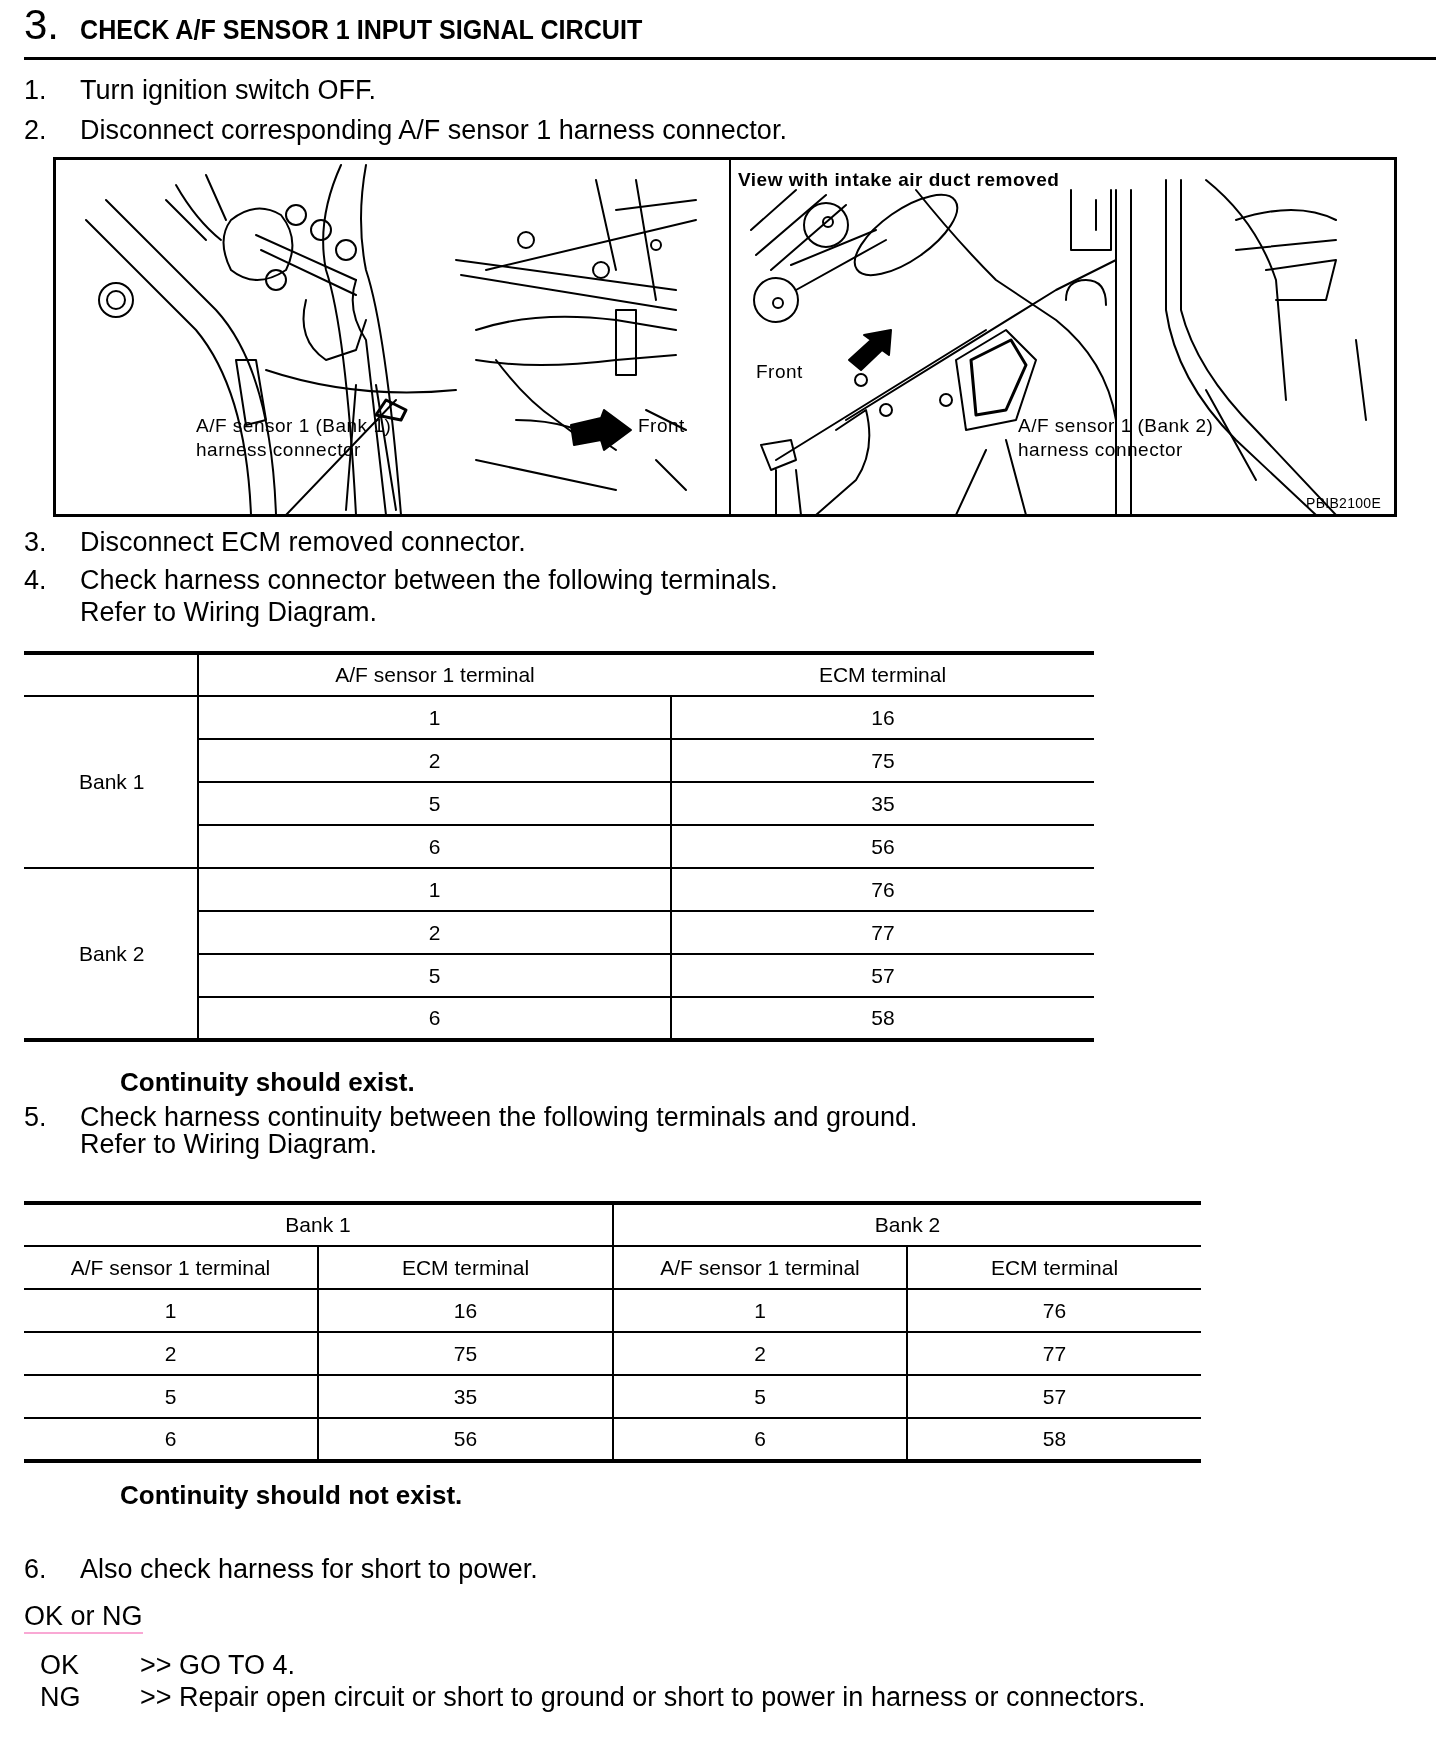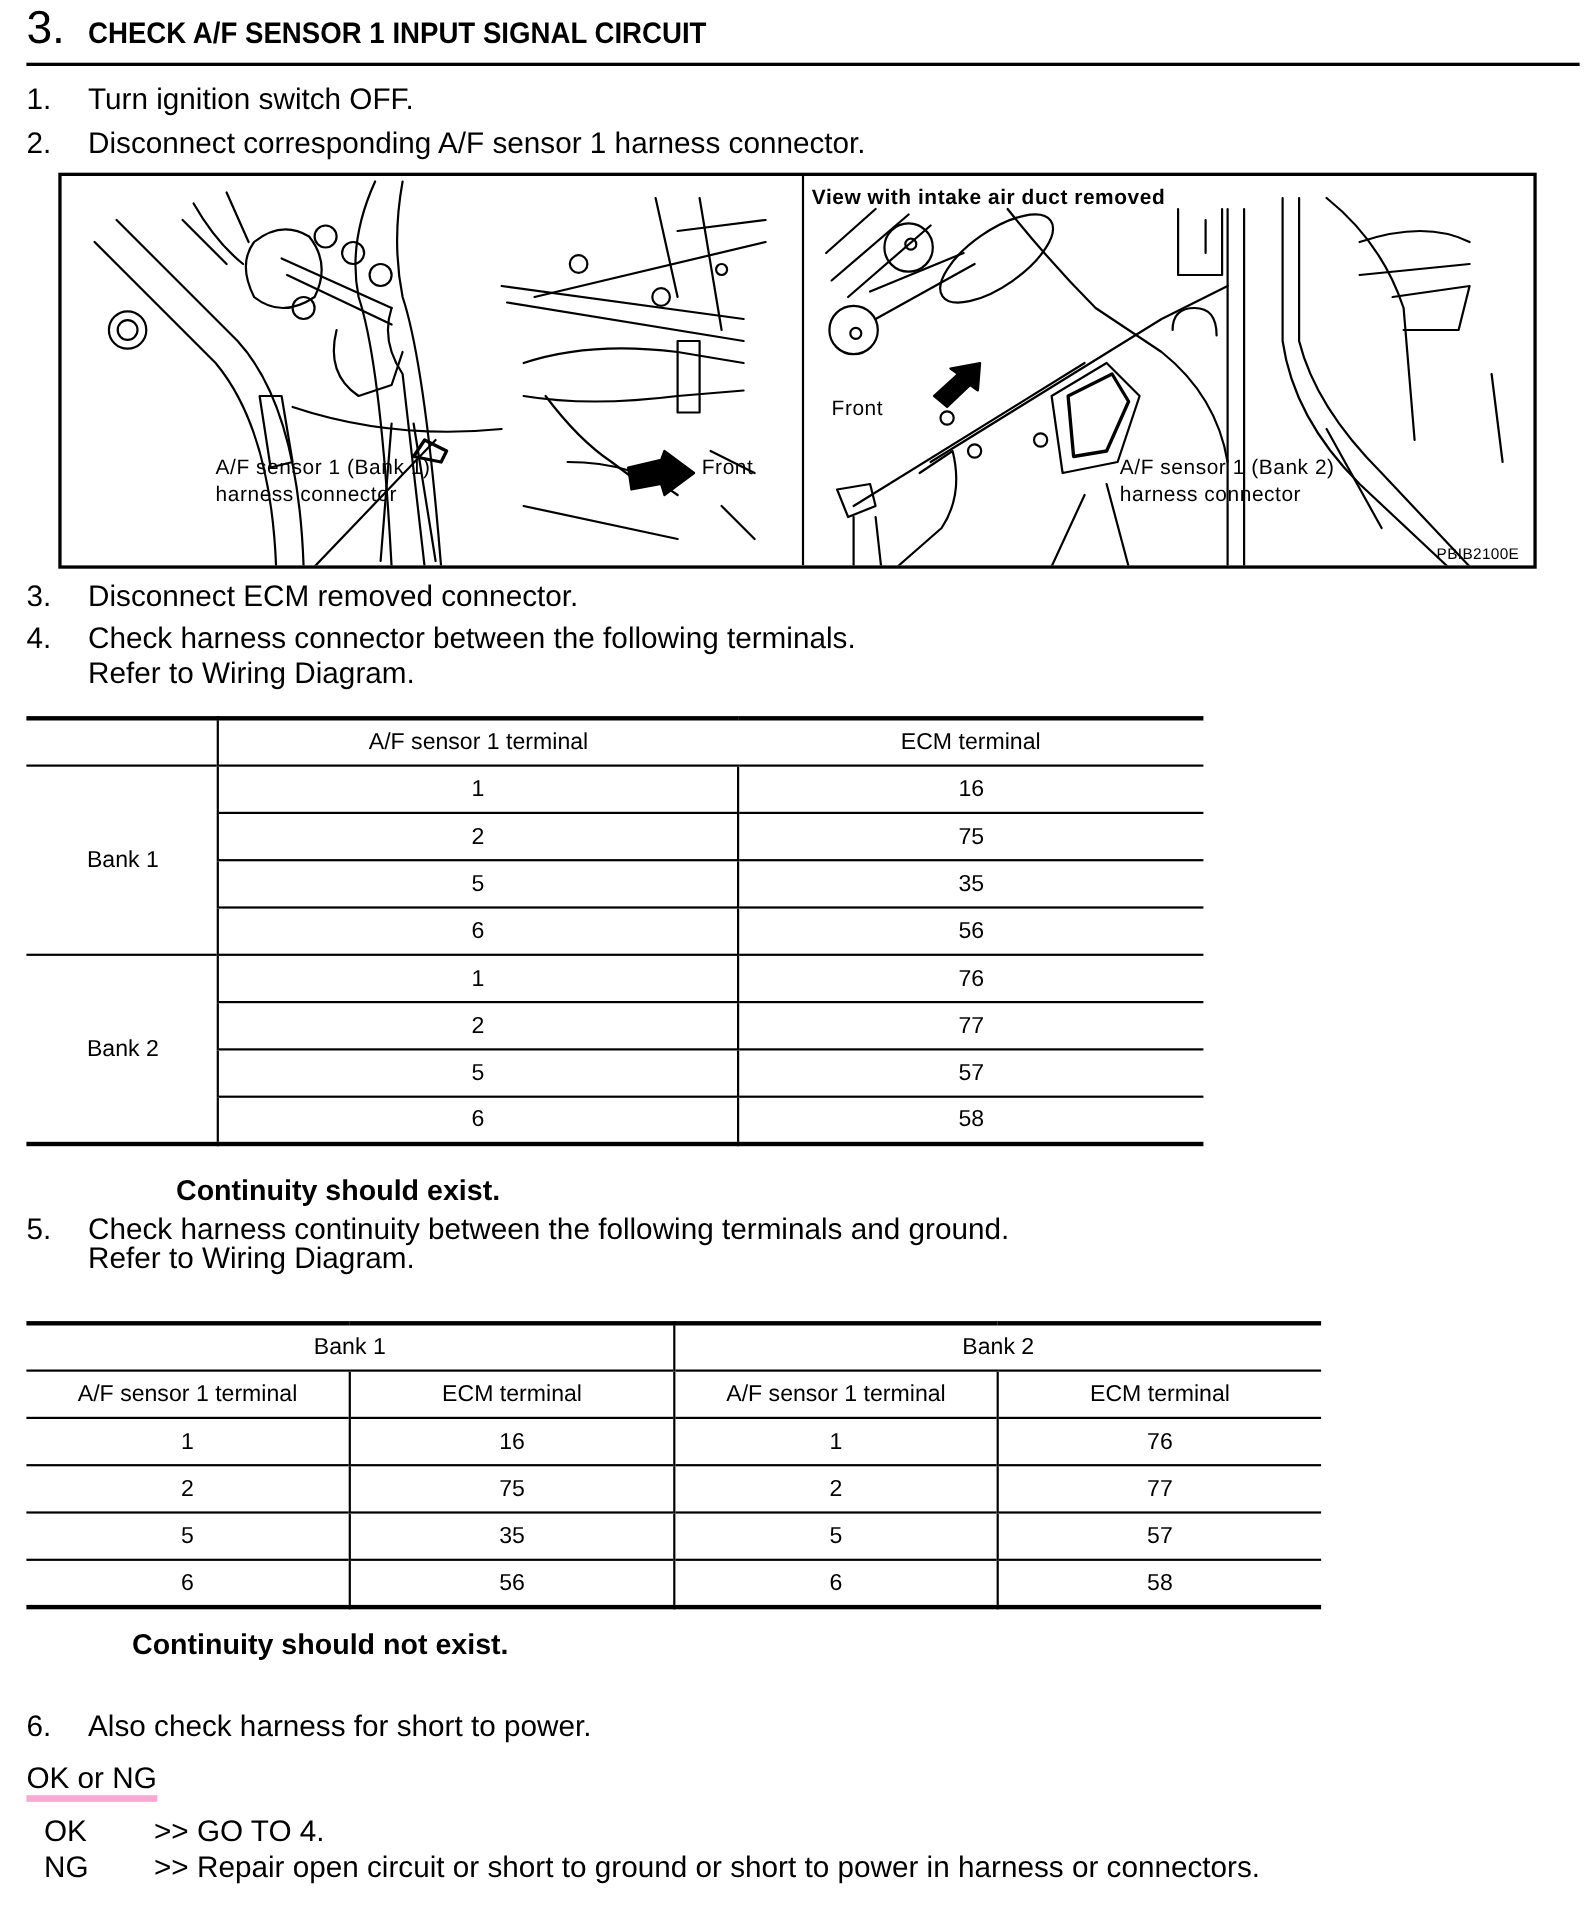--- a/index.html
+++ b/index.html
@@ -25,21 +25,21 @@
   table.t { position: absolute; border-collapse: collapse; font-size: 21px; }
   table.t td { text-align: center; padding: 0; border-top: 2px solid #000; height: 43px; box-sizing: border-box; }
   table.t td.vl { border-left: 2px solid #000; }
   #table1 { left: 24px; top: 651px; width: 1070px; border-top: 4px solid #000; border-bottom: 4px solid #000; }
   #table1 tr:first-child td { border-top: none; }
   #table1 td.bank { text-align: left; padding-left: 55px; }
   #table1 tr.bank2-start td { border-top: 2px solid #000; }
   #table2 { left: 24px; top: 1201px; width: 1177px; border-top: 4px solid #000; border-bottom: 4px solid #000; }
   #table2 tr:first-child td { border-top: none; }
 
-  .okng { left: 24px; top: 1600px; font-size: 27px; line-height: 32px; border-bottom: 6px solid #f9a8d4; }
+  .okng { left: 24px; top: 1600px; font-size: 27px; line-height: 32px; border-bottom: 2px solid #f9a8d4; }
   .res { font-size: 27px; line-height: 30px; }
   .res .k { position: absolute; left: 0; }
   .res .v { position: absolute; left: 100px; }
 </style>
 </head>
 <body>
 
 <div class="abs title-num">3.</div>
 <div class="abs title-text">CHECK A/F SENSOR 1 INPUT SIGNAL CIRCUIT</div>
 <div class="abs title-rule"></div>
@@ -194,21 +194,21 @@
     <td class="vl">5</td>
     <td class="vl">57</td>
   </tr>
   <tr>
     <td class="vl">6</td>
     <td class="vl">58</td>
   </tr>
 </tbody>
   </table>
 
-<div class="abs note" style="top:1067px;margin-left:40px;">Continuity should exist.</div>
+<div class="abs note" style="top:1067px;">Continuity should exist.</div>
 
 <div class="abs step" style="left:24px; top:1101px;">
   <span class="num">5.</span>
   <span class="txt">Check harness continuity between the following terminals and ground.</span>
 </div>
 <div class="abs step" style="left:80px; top:1128px;">Refer to Wiring Diagram.</div>
 
 <table class="t" id="table2">
   <colgroup>
       <col style="width:294px">

